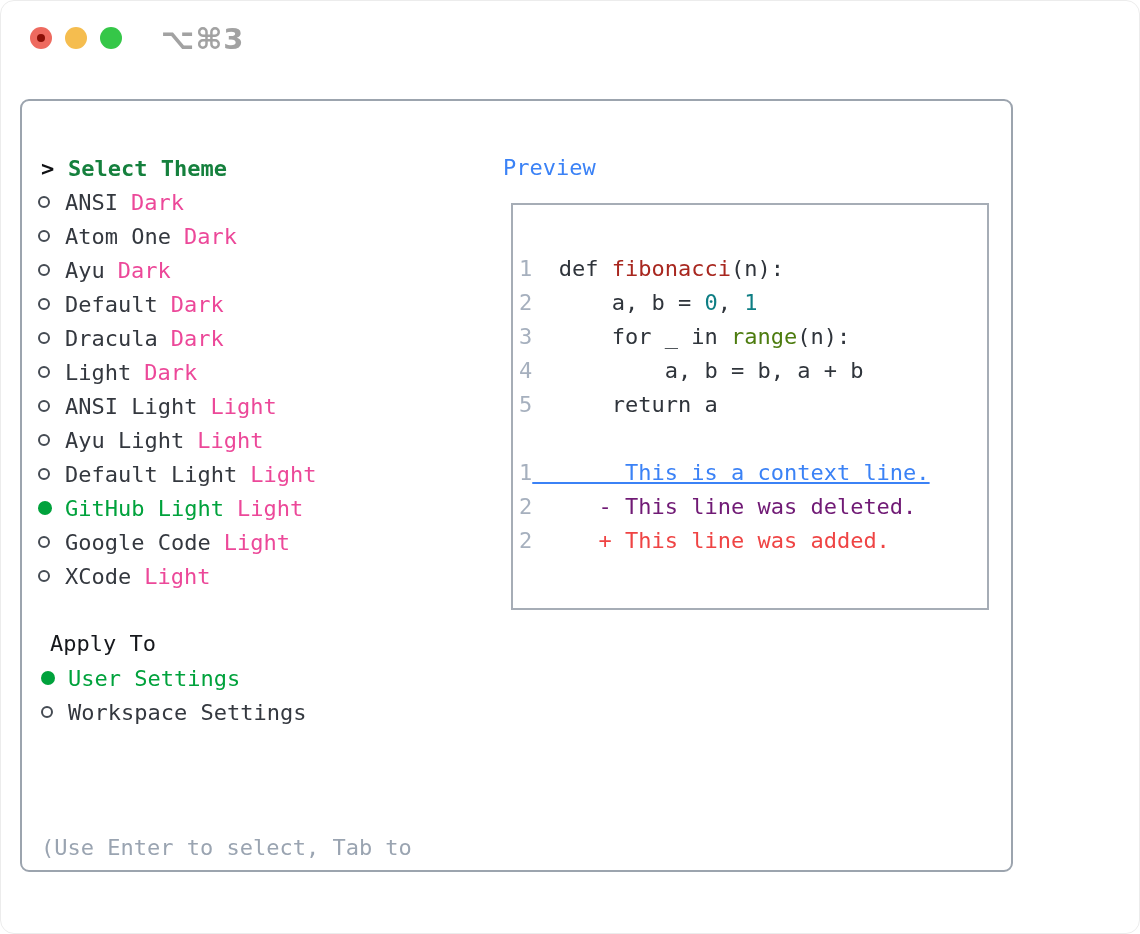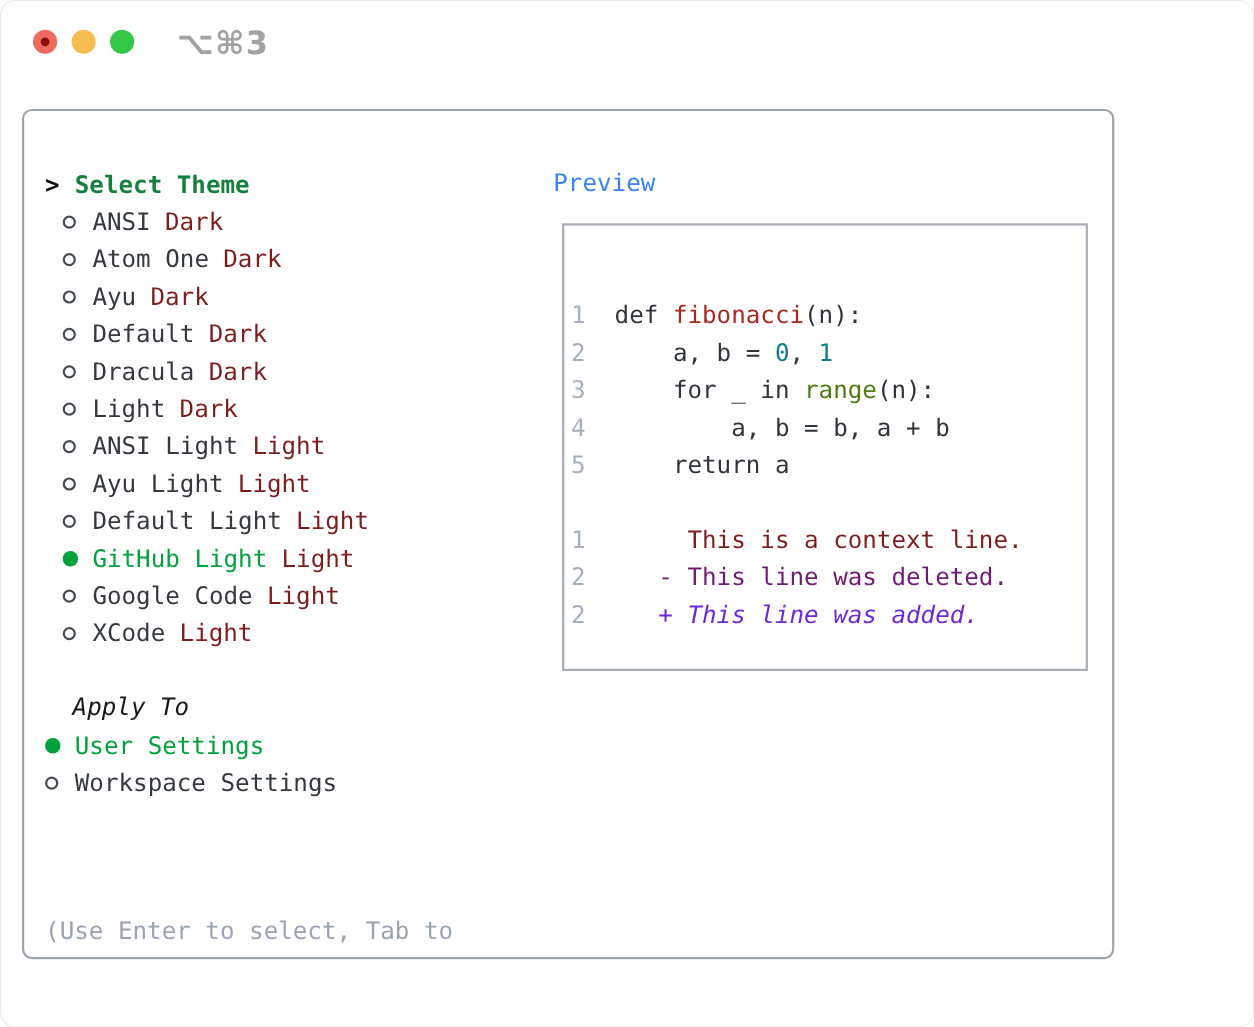--- a/index.html
+++ b/index.html
@@ -25,42 +25,42 @@
     position:absolute;left:19px;top:98px;width:993px;height:773px;
     border:2px solid #9ca4ae;border-radius:9px;box-sizing:border-box;background:#fff;
   }
   .row{display:flex;align-items:center;height:34px;font-size:22px;white-space:pre;}
   .marker{width:27px;display:flex;align-items:center;}
   .circle{width:12px;height:12px;border:2px solid #454b53;border-radius:50%;box-sizing:border-box;background:transparent;}
   .circle.filled{width:14px;height:14px;border:none;background:#00a23c;}
   .prompt{font-weight:700;color:#101114;font-size:22px;}
   .name{color:#34383f;}
   .name.sel{color:#00a23c;}
-  .variant{color:#7f1d1d;margin-left:13px;}
+  .variant{color:#ec4899;margin-left:13px;}
   .select-header{position:absolute;left:19px;top:50px;}
   .select-header .title{font-weight:700;color:#15803d;}
-  #theme-list{position:absolute;left:35px;top:84px;}
-  .apply-header{position:absolute;left:44px;top:526px;height:34px;line-height:34px;font-size:22px;color:#16181c;font-style:italic;}
+  #theme-list{position:absolute;left:16px;top:84px;}
+  .apply-header{position:absolute;left:28px;top:526px;height:34px;line-height:34px;font-size:22px;color:#16181c;}
   #apply-list{position:absolute;left:19px;top:560px;}
   .hint{position:absolute;left:19px;top:662px;font-size:22px;line-height:34px;color:#9aa4b1;white-space:pre;}
   
   .preview-title{position:absolute;left:481px;top:50px;height:34px;line-height:34px;font-weight:400;font-size:22px;color:#3b82f6;}
   .preview-box{
     position:absolute;left:489px;top:102px;width:478px;height:407px;box-sizing:border-box;
-    border:2px solid #a6adb6;background:#fff;padding:66px 0 0 6px;overflow:hidden;
+    border:2px solid #a6adb6;background:#fff;padding:47px 0 0 6px;overflow:hidden;
   }
   .cl{height:34px;line-height:34px;font-size:22px;white-space:pre;}
   .ln{display:inline-block;min-width:13.25px;color:#a6b0be;}
   .tok-plain{color:#2f343b;}
   .tok-func{color:#a8271f;}
   .tok-number{color:#0e7e84;}
   .tok-builtin{color:#4d7c0f;}
-  .tok-context{color:#7f1d1d;}
+  .tok-context{color:#3b82f6;text-decoration:underline;}
   .tok-deleted{color:#701a75;}
-  .tok-added{color:#6d28d9;font-style:italic;}
+  .tok-added{color:#ef4444;}
 </style>
 </head>
 <body>
 
 <div class="screen">
 
   <div class="titlebar">
     <span class="tl red">
         <span class="dot"></span>
       </span>

